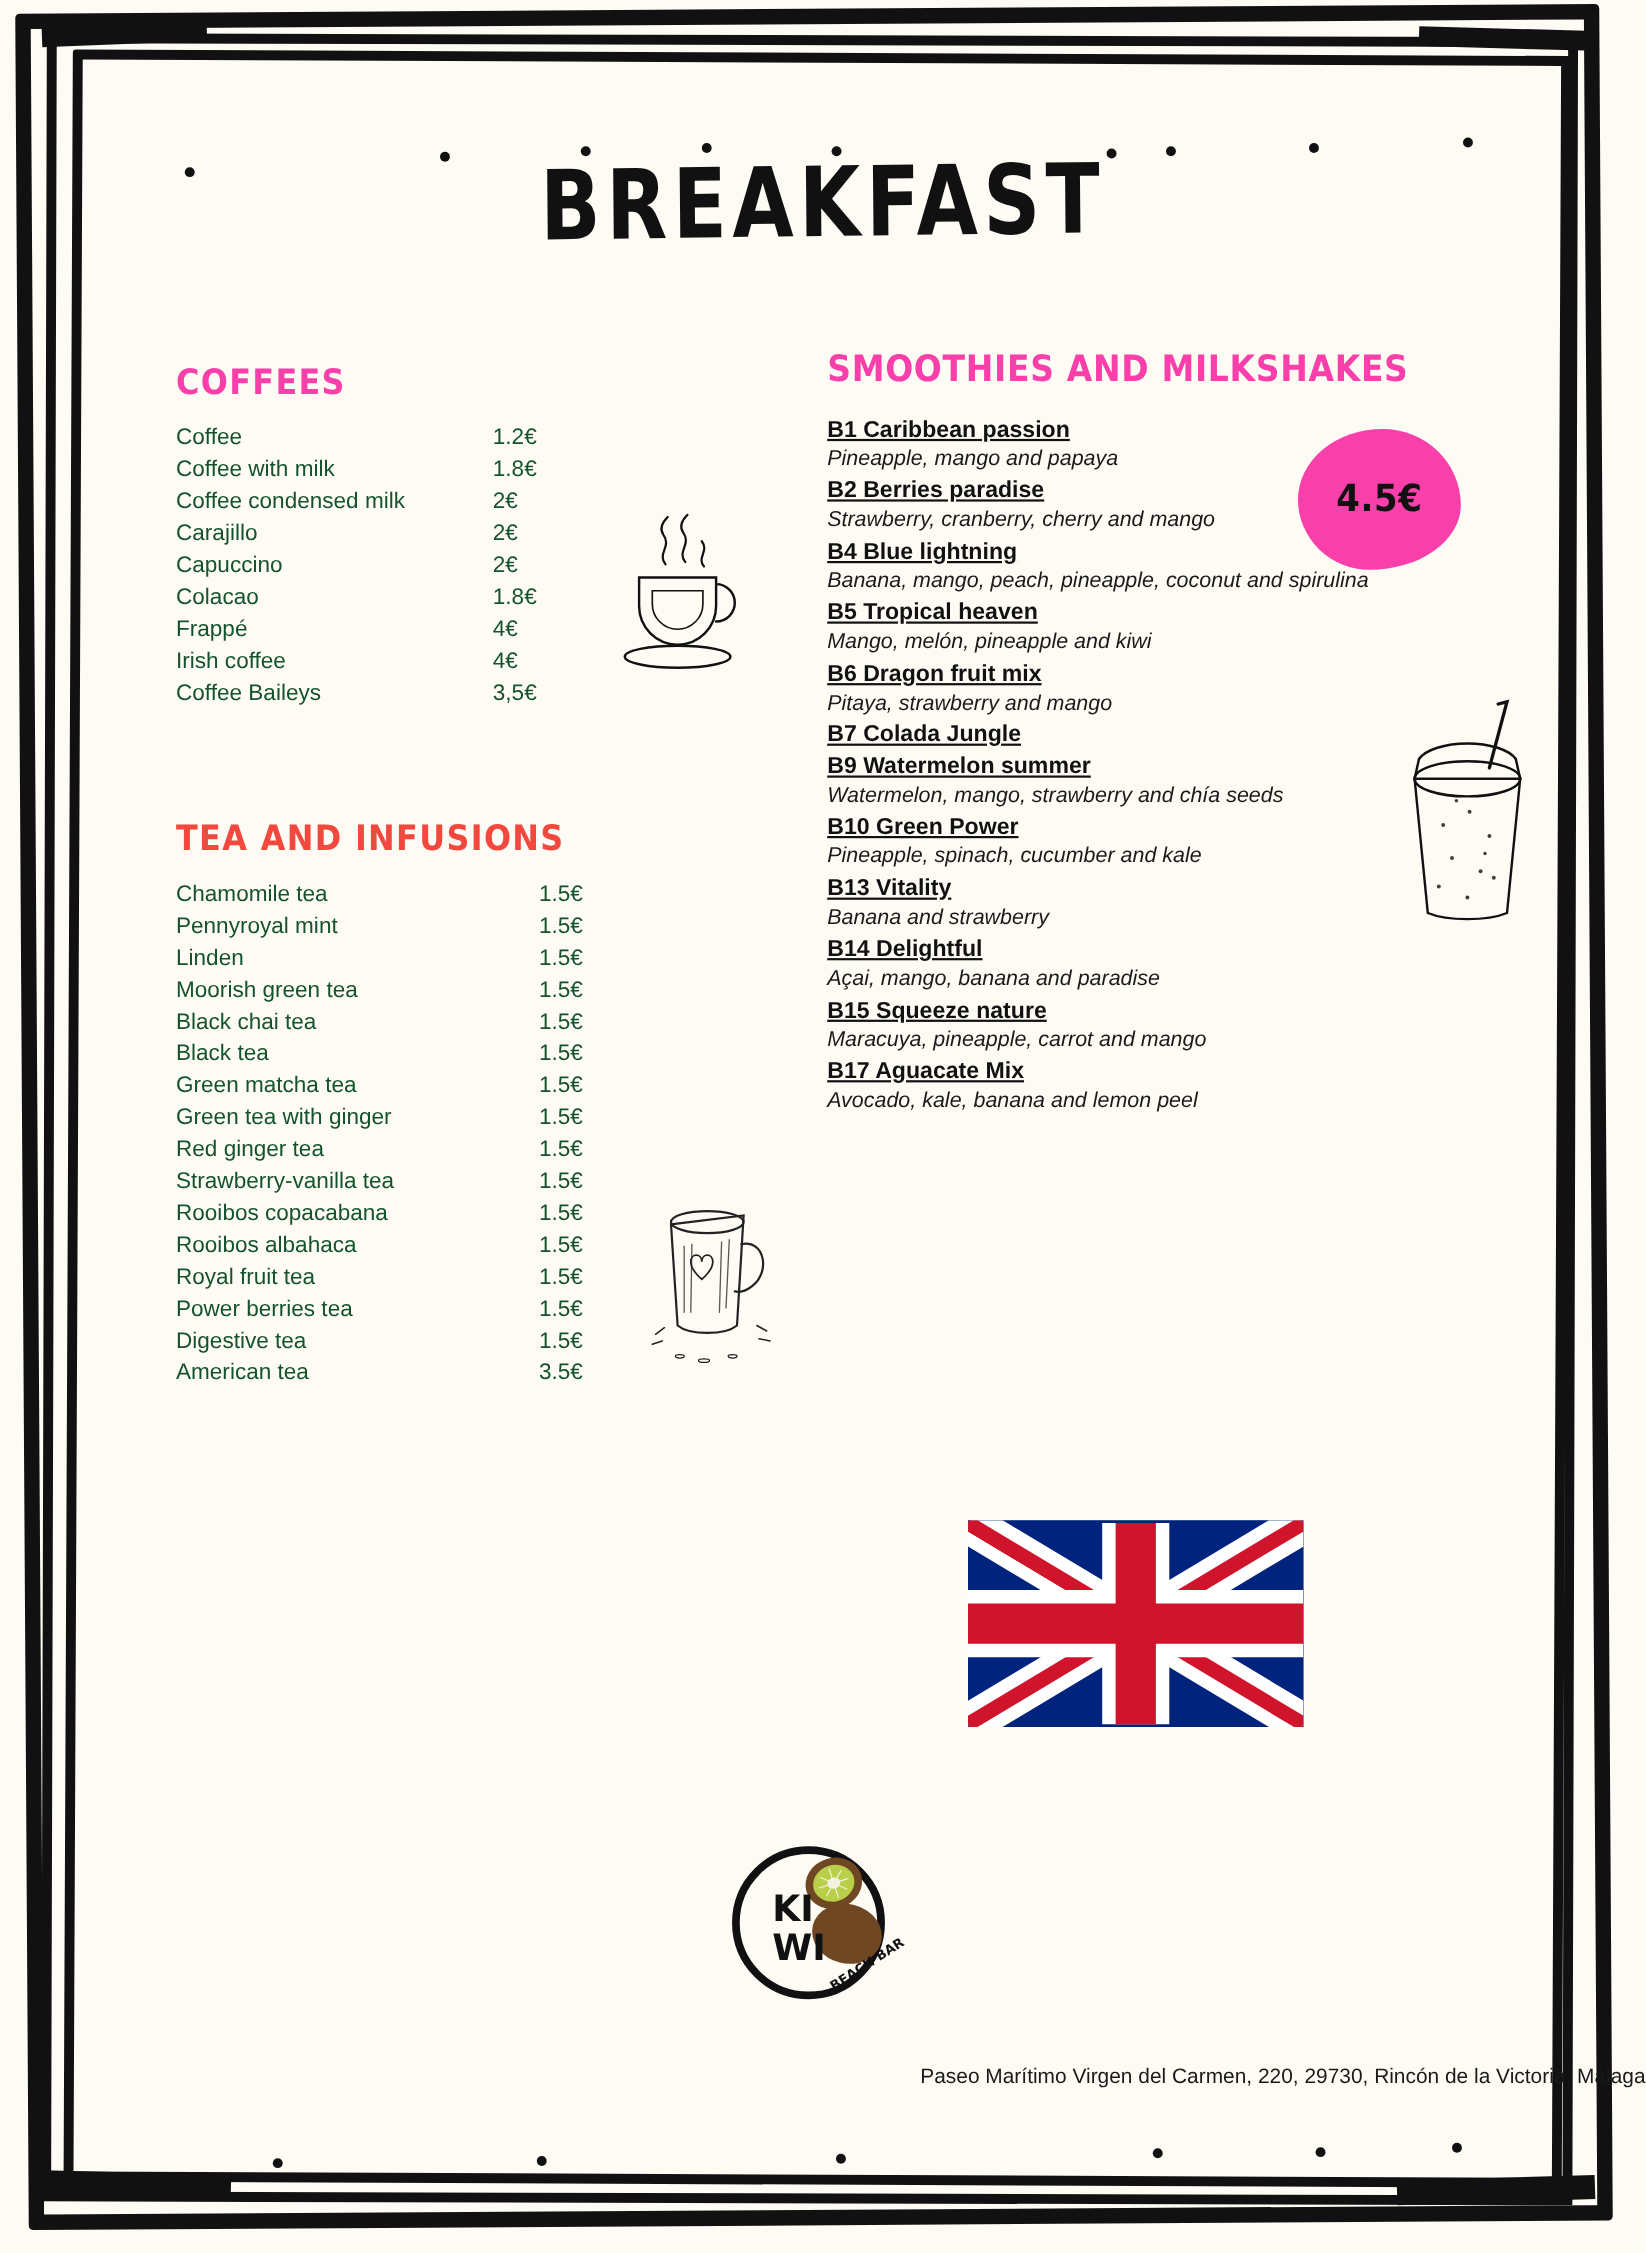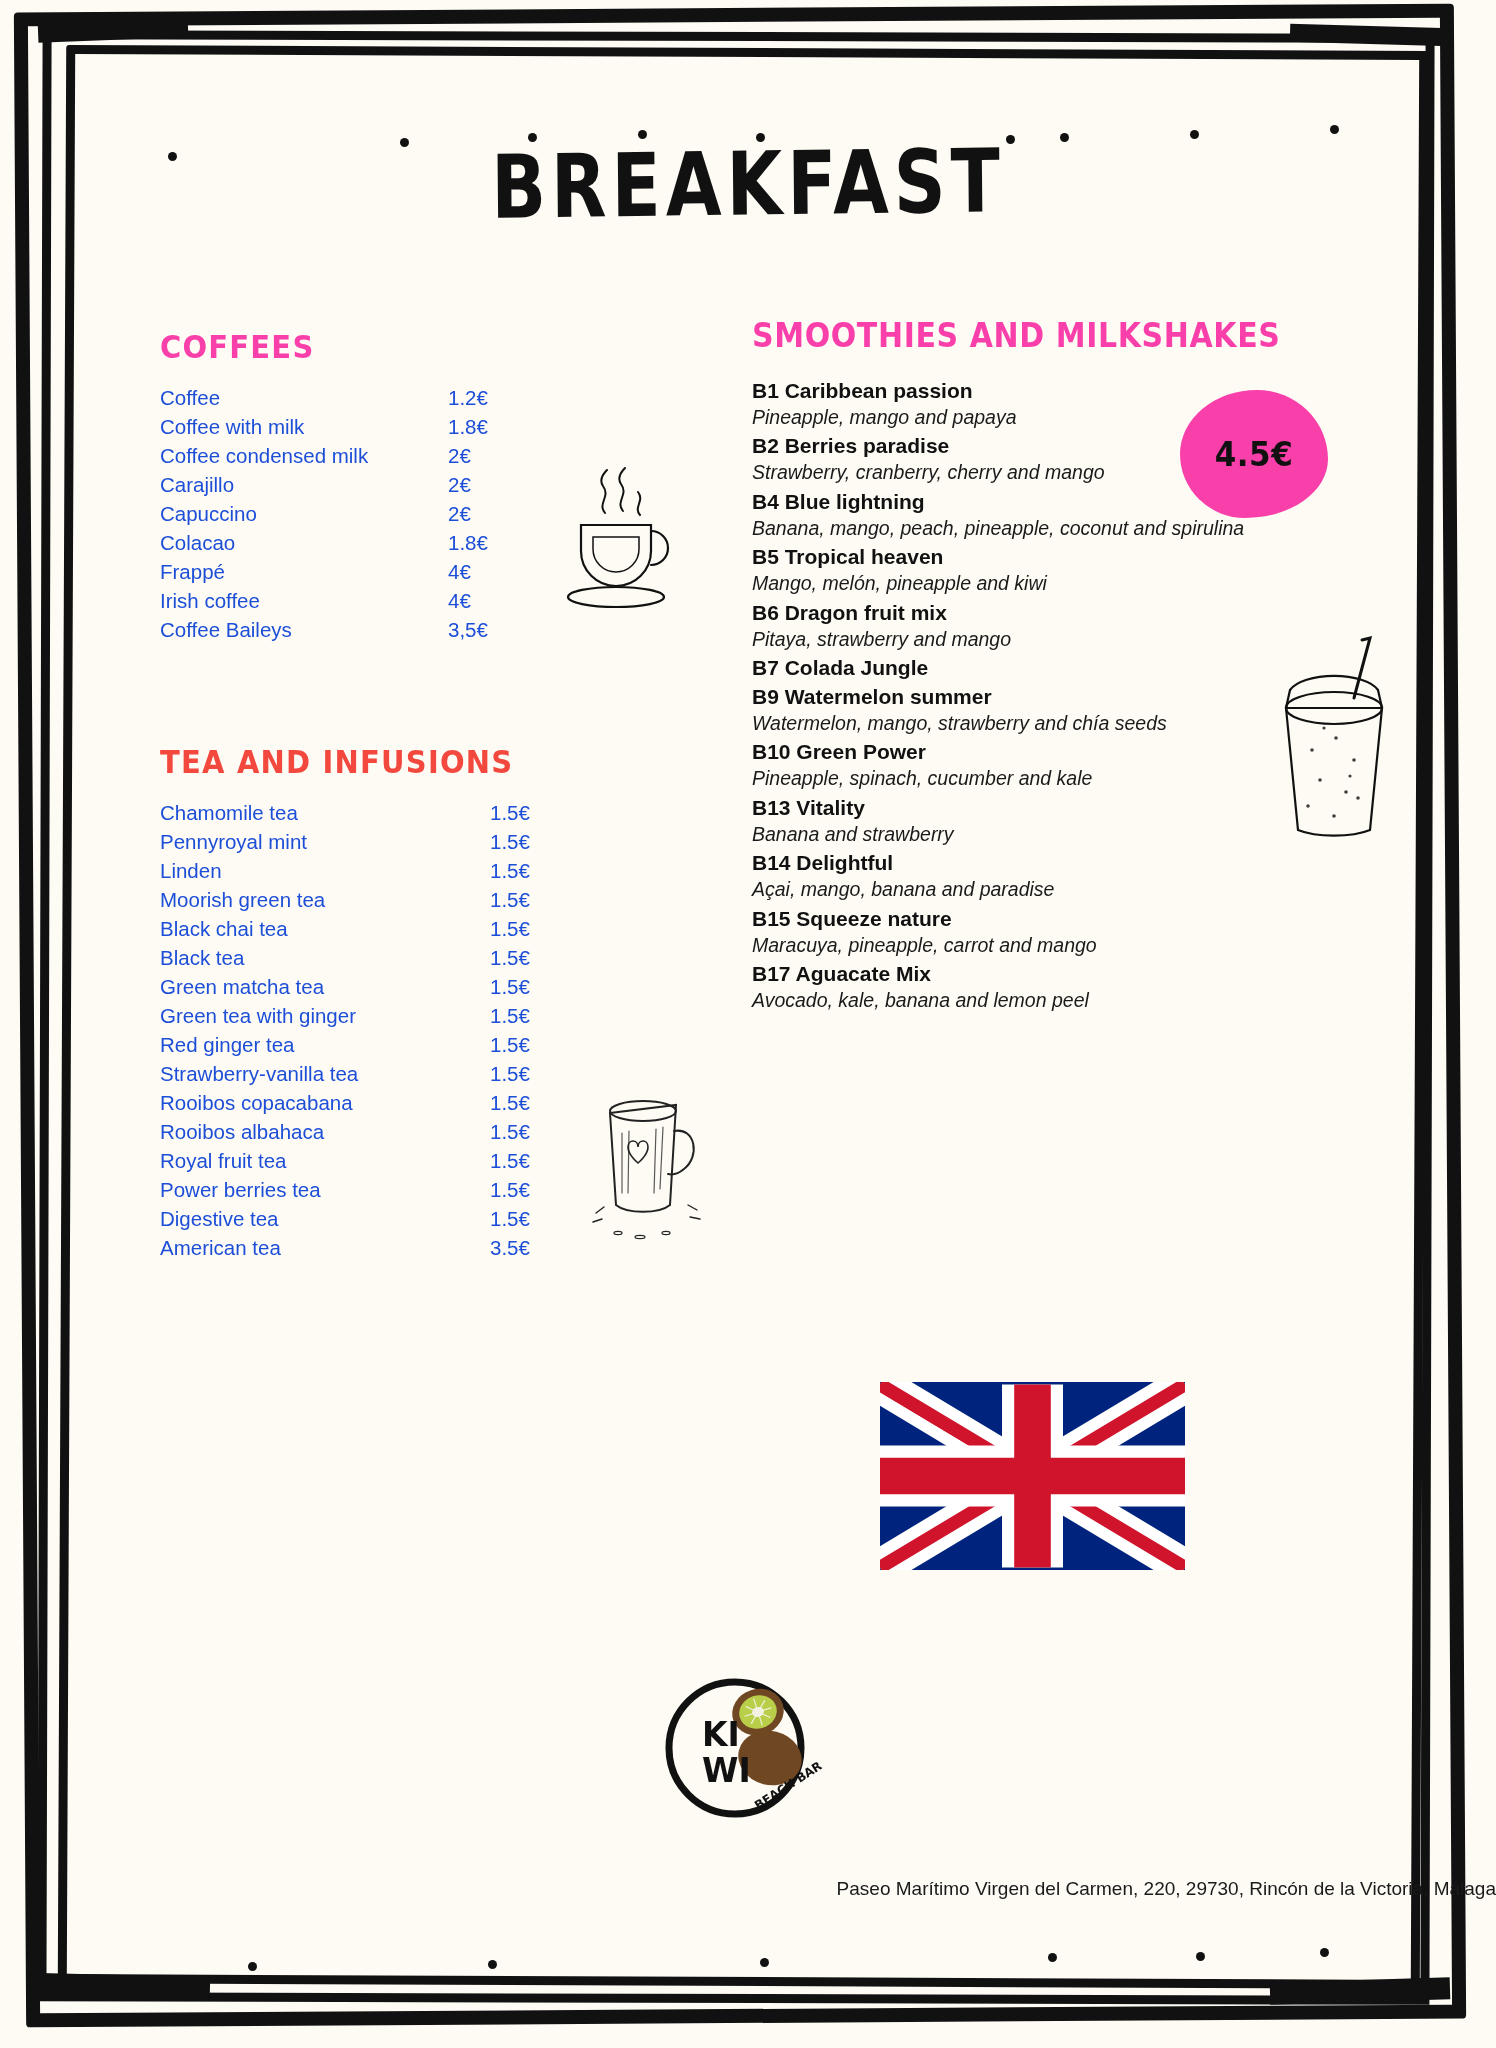--- a/index.html
+++ b/index.html
@@ -107,38 +107,39 @@
   .sec-title.pink { color: #f93faa; }
   .sec-title.red { color: #f2483e; }
   .sec-title.big {
     font-size: 30px;
     letter-spacing: 0.6px;
   }
 
   .price-row {
     display: flex;
     font-size: 20.5px;
-    color: #1d4ed8;
+    color: #14532d;
     line-height: 1.0;
     margin-bottom: 8.5px;
   }
   .price-row .name { width: 288px; }
   .price-row .price { }
 
   .tea-row .name { width: 330px; }
 
   .sec-tea { margin-top: 104px; }
 
   
   .smoothie { margin-bottom: 1px; }
   .sm-name {
     font-size: 21px;
     font-weight: bold;
     color: #111;
     line-height: 1.32;
+    text-decoration: underline;
   }
   .sm-desc {
     font-size: 19.5px;
     font-style: italic;
     color: #1a1a1a;
     line-height: 1.32;
     margin-bottom: 2px;
   }
 
   

